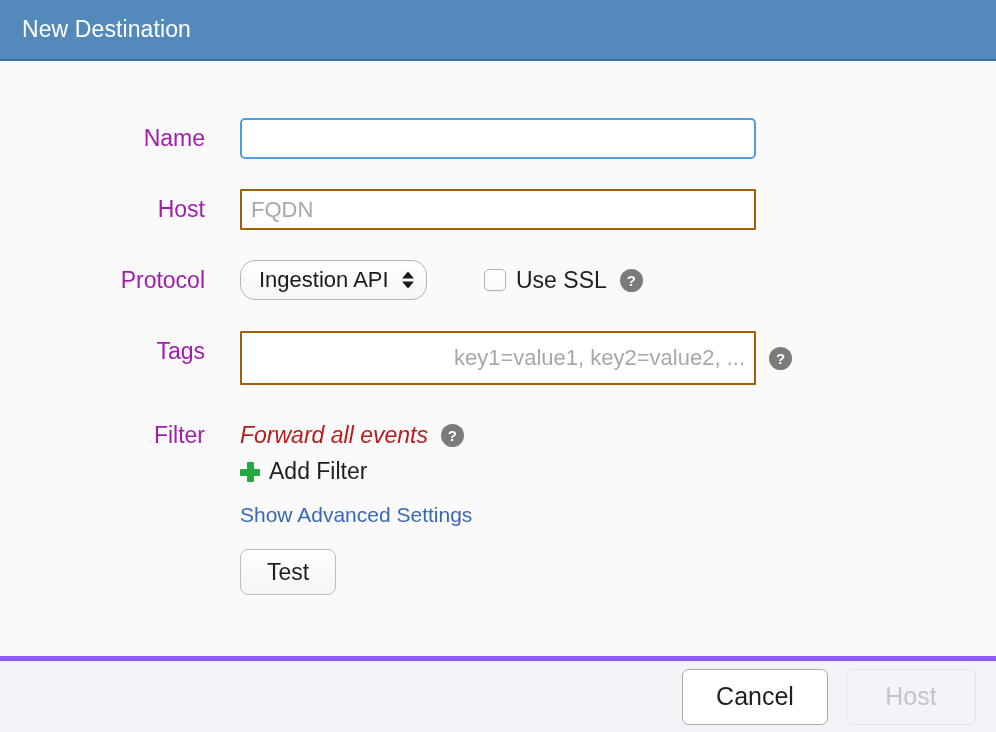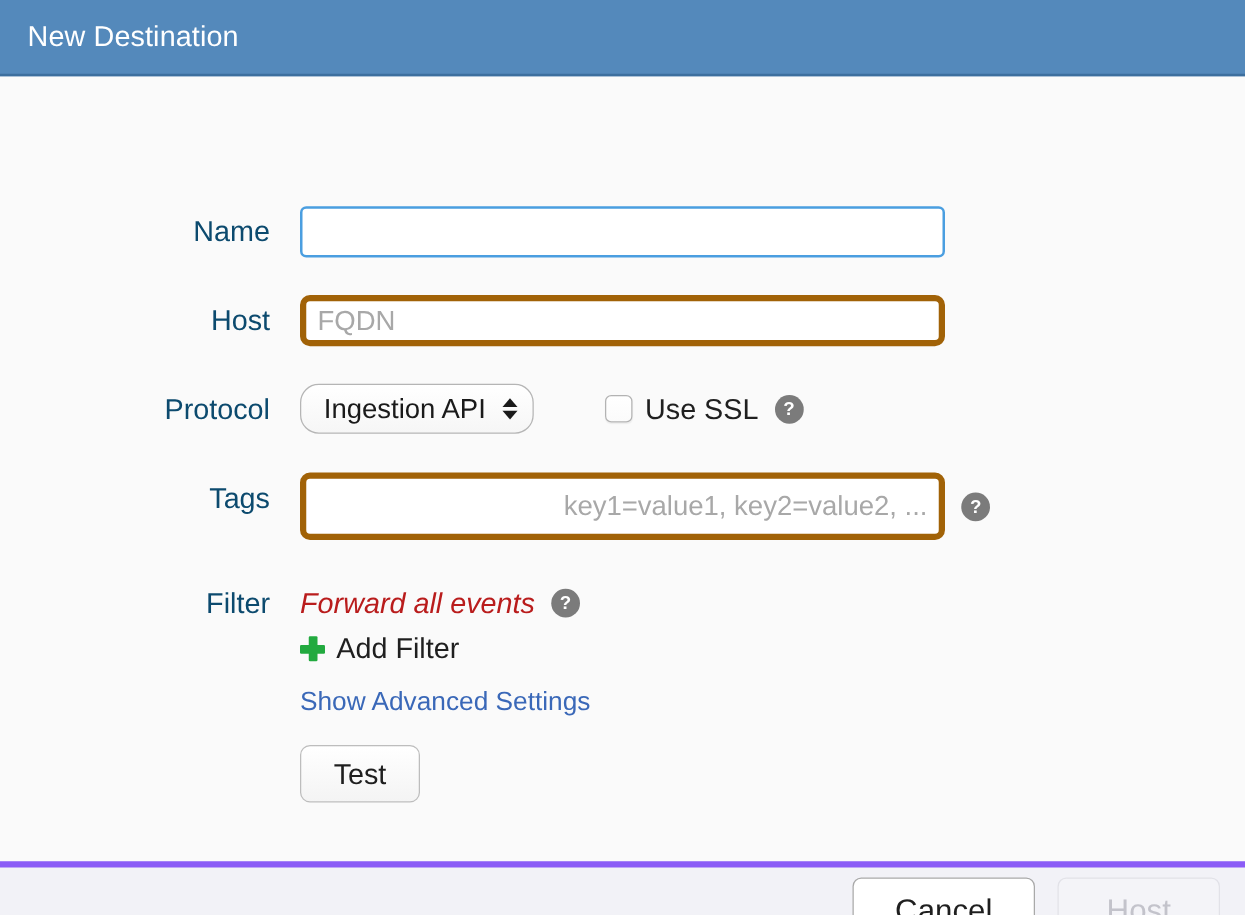--- a/index.html
+++ b/index.html
@@ -15,21 +15,20 @@
     -webkit-font-smoothing: antialiased;
   }
 
   .dialog {
     position: relative;
     width: 996px;
     height: 732px;
     display: flex;
     flex-direction: column;
     background: #fafafa;
-    gap: 47px;
   }
 
   
   .dialog-header {
     height: 61px;
     min-height: 61px;
     background: #5489bb;
     border-bottom: 2px solid #3d6f9e;
     display: flex;
     align-items: center;
@@ -55,41 +54,41 @@
 
   .form-row {
     display: flex;
     align-items: flex-start;
     margin-bottom: 30px;
   }
 
   .form-label {
     width: 240px;
     text-align: right;
-    padding-right: 24px;
-    box-sizing: border-box;
-    color: #0c4a6e;
+    padding-right: 35px;
+    box-sizing: border-box;
+    color: #a21caf;
     font-size: 23px;
     font-weight: 400;
     line-height: 41px;
     white-space: nowrap;
   }
 
   .form-control {
     display: flex;
     align-items: center;
   }
 
   
   .text-input {
     width: 516px;
     height: 41px;
     box-sizing: border-box;
-    border: 5px solid #a16207;
-    border-radius: 8px;
+    border: 2px solid #a16207;
+    border-radius: 1px;
     background: #ffffff;
     font-family: "Liberation Sans", sans-serif;
     font-size: 22px;
     color: #333333;
     padding: 0 9px;
     outline: none;
   }
   .text-input::placeholder {
     color: #a8a8a8;
     opacity: 1;

